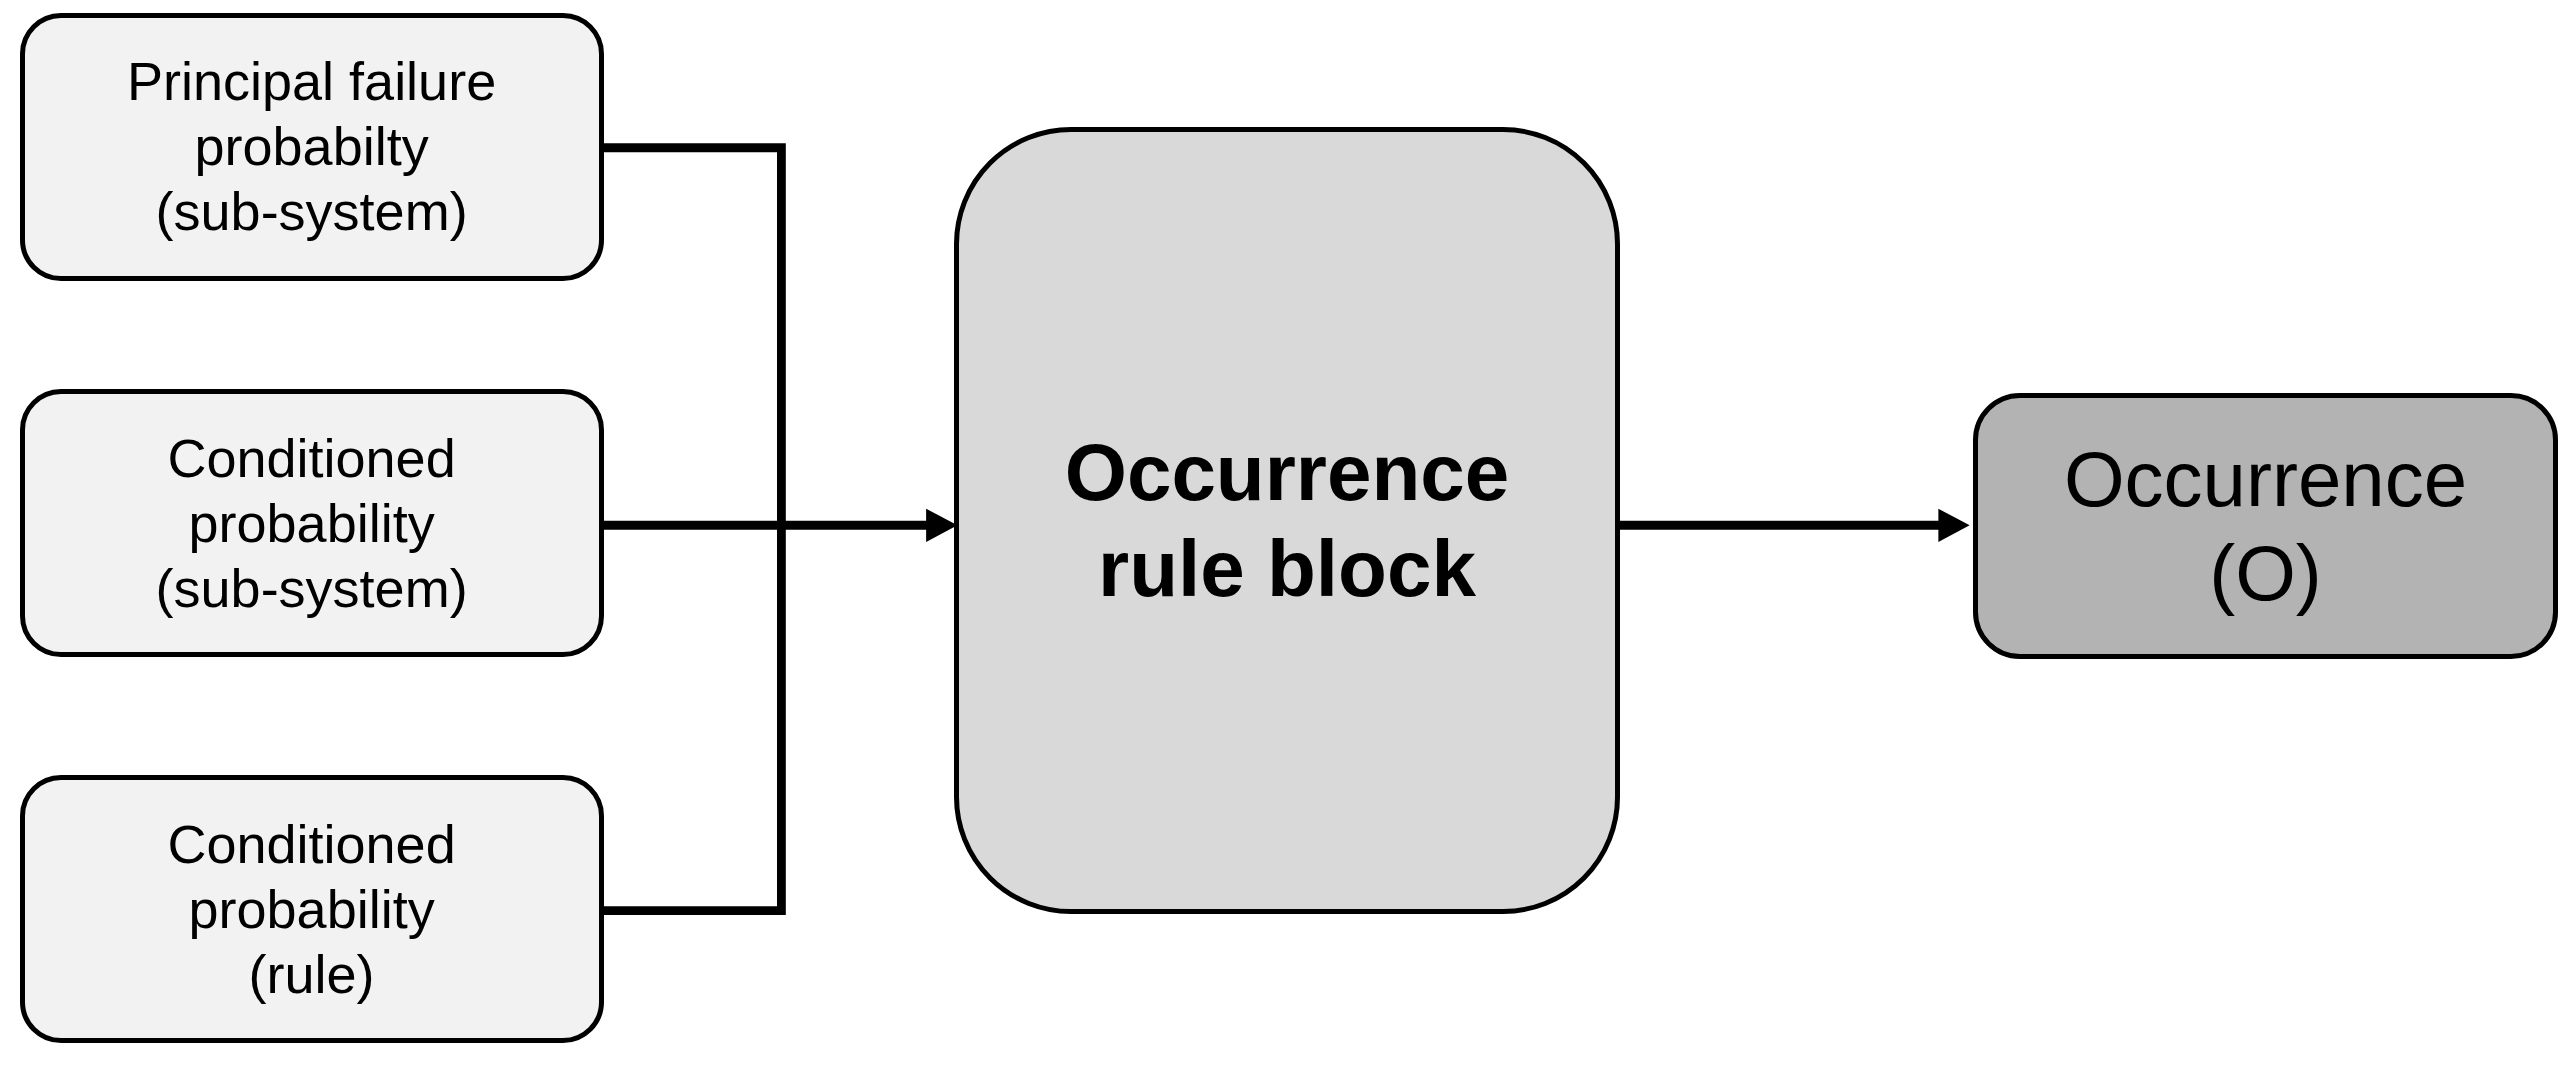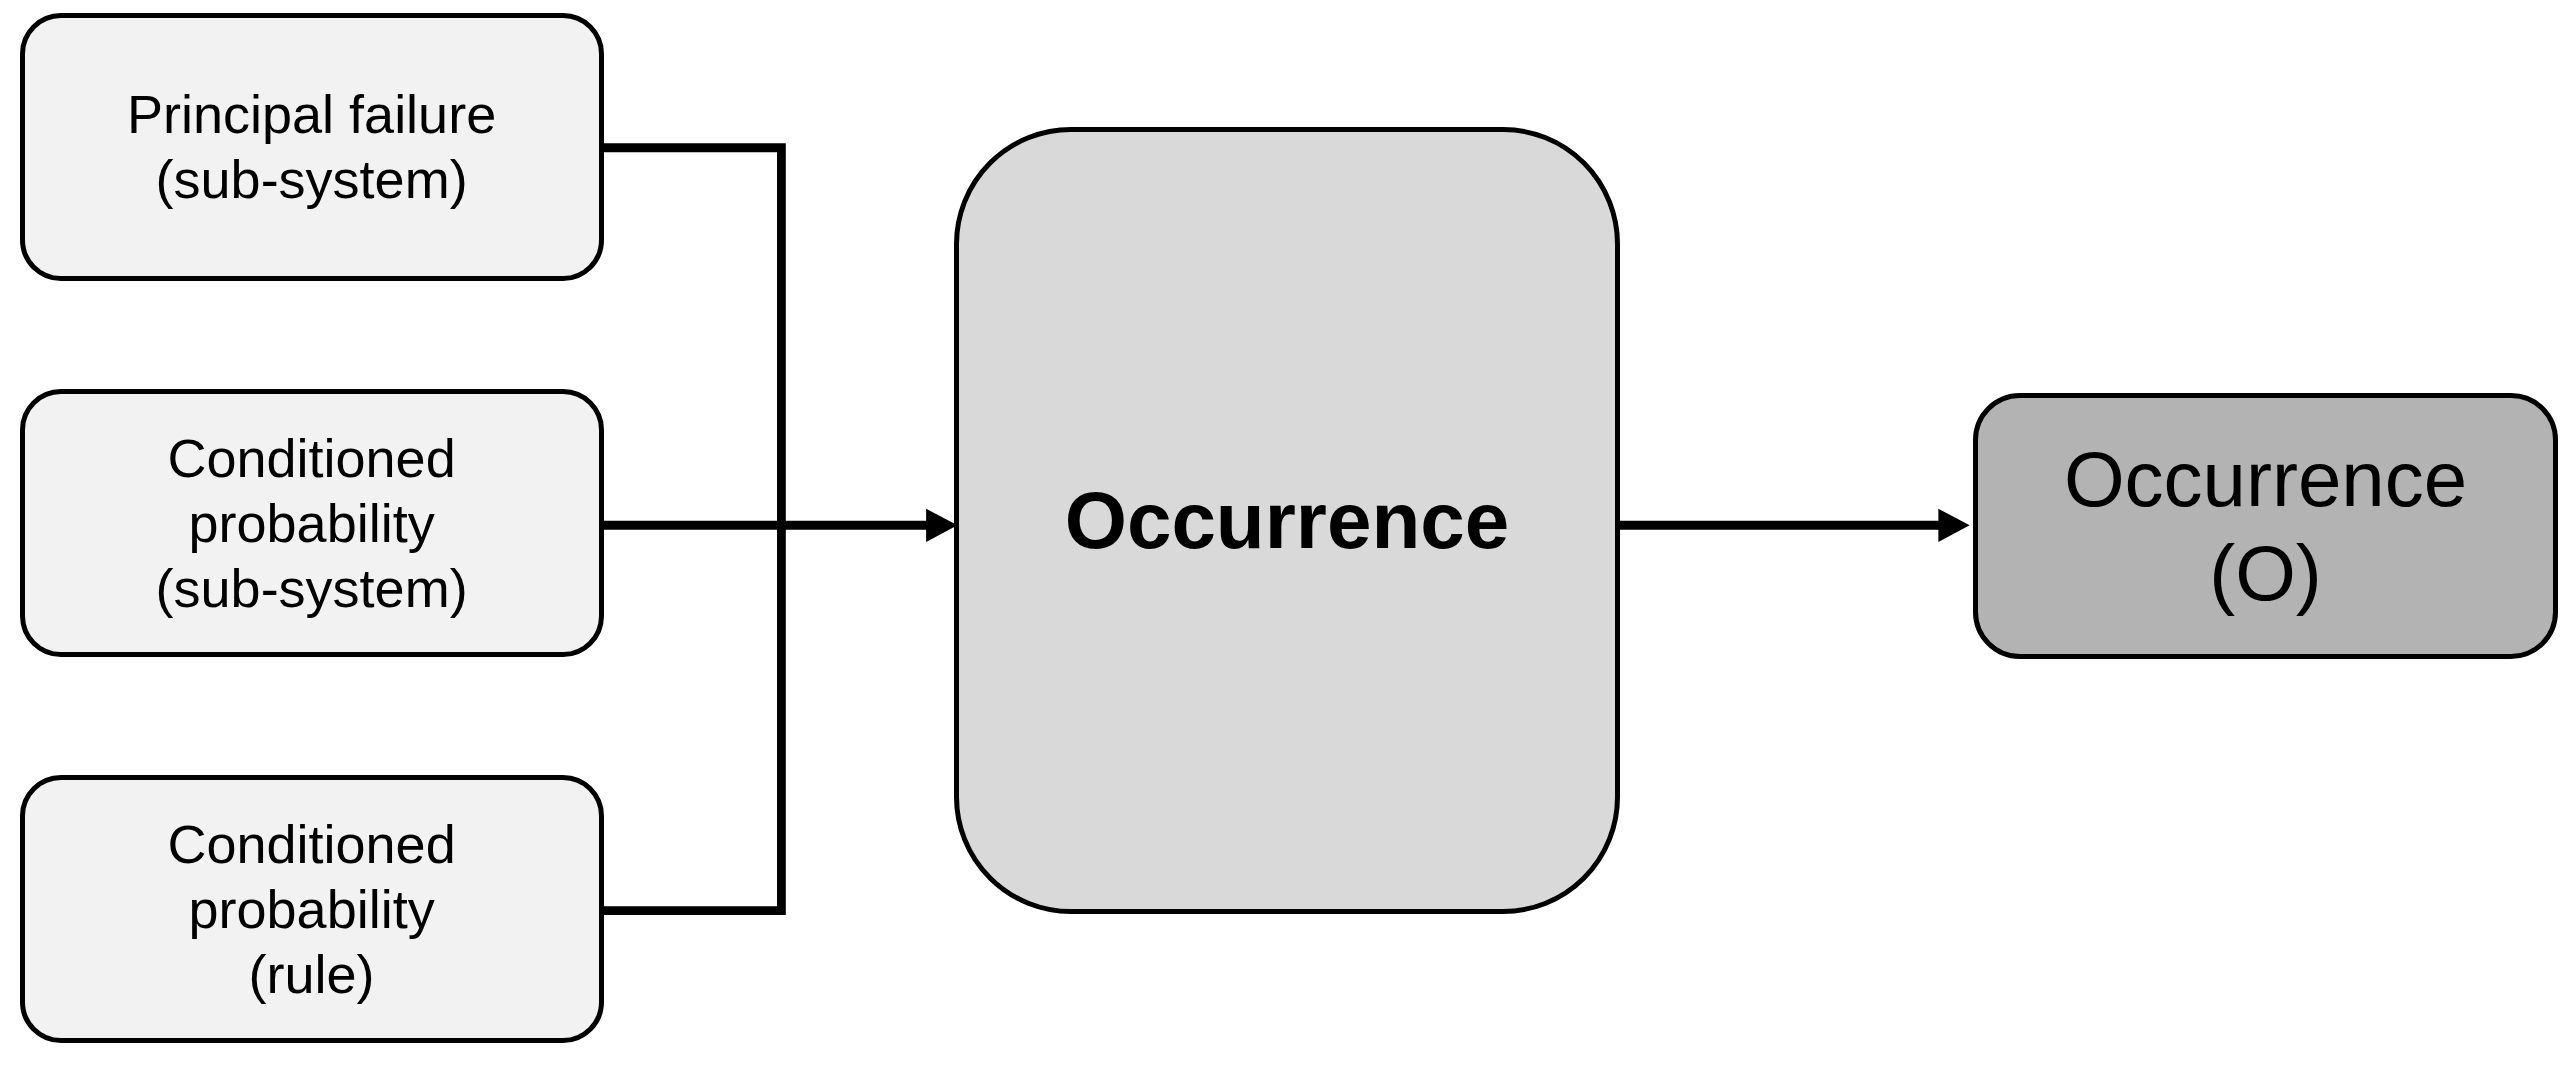--- a/index.html
+++ b/index.html
@@ -92,37 +92,39 @@
 
     <line class="connector-stroke" x1="616" y1="537" x2="952" y2="537"></line>
     <polygon class="arrowhead" points="979,537 947,520 947,554"></polygon>
 
     <line class="connector-stroke" x1="1656" y1="537" x2="1986" y2="537"></line>
     <polygon class="arrowhead" points="2014,537 1982,520 1982,554"></polygon>
   </svg>
 
   <div class="node input-node" id="input-node-1">
     <span class="tline">Principal failure</span>
+    <span class="tline">probabilty</span>
     <span class="tline">(sub-system)</span>
   </div>
 
   <div class="node input-node" id="input-node-2">
     <span class="tline">Conditioned</span>
     <span class="tline">probability</span>
     <span class="tline">(sub-system)</span>
   </div>
 
   <div class="node input-node" id="input-node-3">
     <span class="tline">Conditioned</span>
     <span class="tline">probability</span>
     <span class="tline">(rule)</span>
   </div>
 
   <div class="node process-node">
     <span class="tline">Occurrence</span>
+    <span class="tline">rule block</span>
   </div>
 
   <div class="node output-node">
     <span class="tline">Occurrence</span>
     <span class="tline">(O)</span>
   </div>
 
 </div>
 
 

